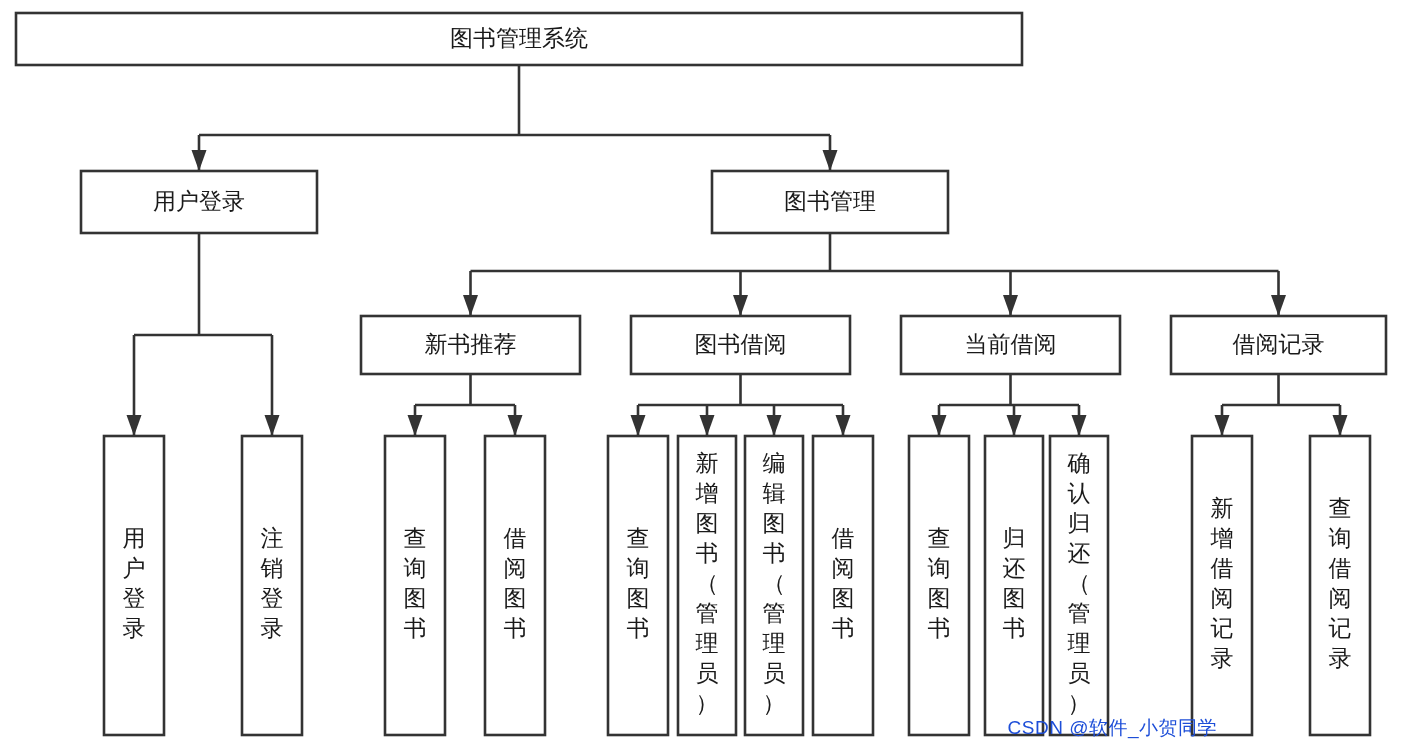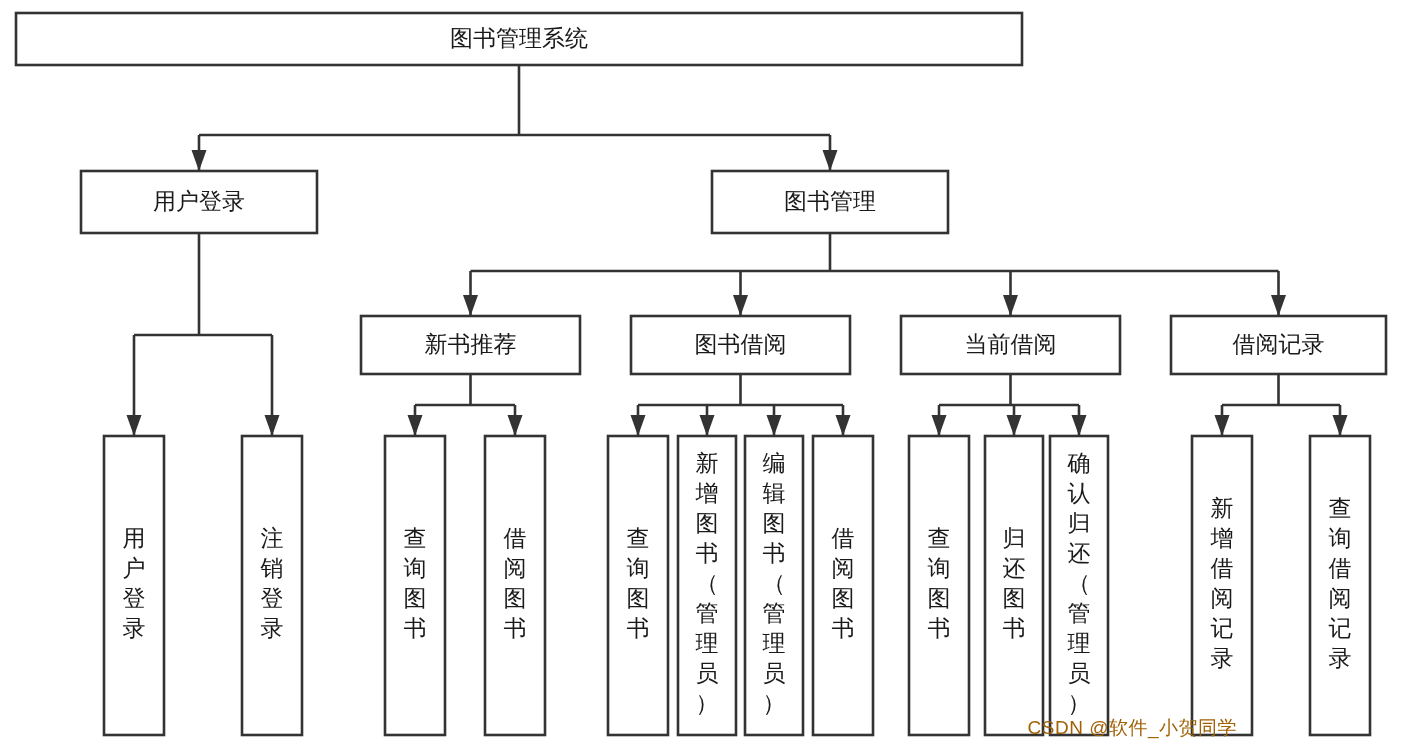--- a/index.html
+++ b/index.html
@@ -12,21 +12,20 @@
     width: 1405px;
     height: 747px;
     font-family: "Liberation Sans", "DejaVu Sans", sans-serif;
     overflow: hidden;
     position: relative;
   }
   #diagram-root {
     position: relative;
     width: 1229px;
     height: 747px;
-    padding-left: 20px;
   }
   svg.diagram-canvas {
     position: absolute;
     top: 0;
     left: 0;
     width: 1405px;
     height: 747px;
     display: block;
   }
   .node-box {
@@ -56,21 +55,21 @@
     font-size: 23px;
     fill: #1a1a1a;
     text-anchor: middle;
   }
   .watermark-text {
     position: absolute;
     right: 12px;
     bottom: 6px;
     font-family: "Liberation Sans", "DejaVu Sans", sans-serif;
     font-size: 19px;
-    color: #a16207;
+    color: #1d4ed8;
     white-space: nowrap;
     letter-spacing: 0.5px;
     pointer-events: none;
   }
 </style>
 </head>
 <body>
 
 <div id="diagram-root">
   <svg class="diagram-canvas" viewBox="0 0 1405 747">

